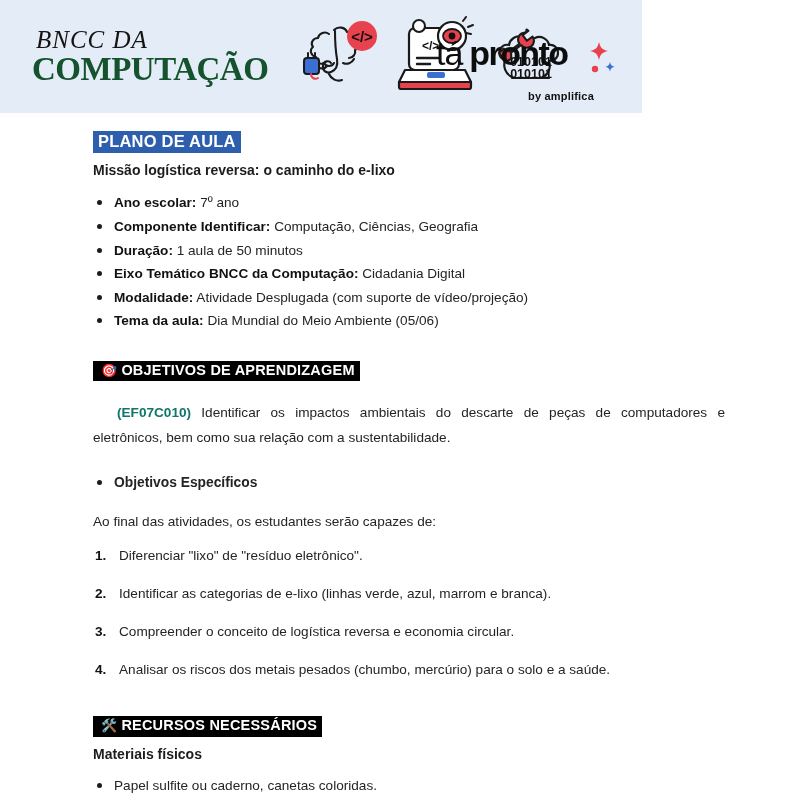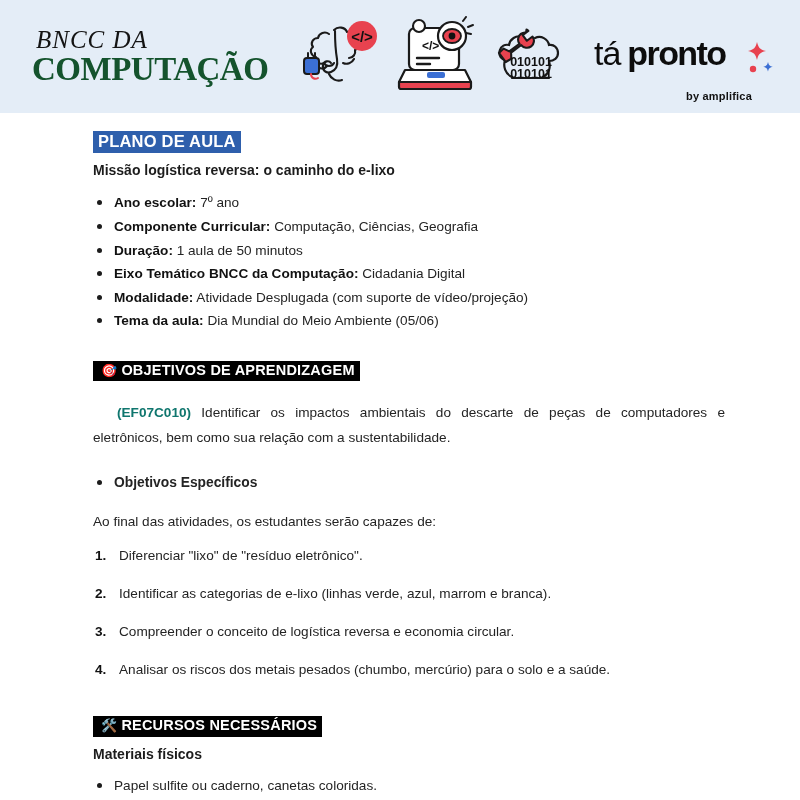--- a/index.html
+++ b/index.html
@@ -6,21 +6,21 @@
   html, body {
     width: 800px; height: 800px;
     background: #ffffff;
     font-family: "Liberation Sans", sans-serif;
     color: #1c1c1c;
     overflow: hidden;
   }
 
   
   .header-band {
-    width: 800px; height: 113px;
+    width: 642px; height: 113px;
     background: #e4edf7;
     display: flex;
     align-items: center;
     position: relative;
   }
   .bncc-logo {
     margin-left: 32px;
     width: 215px;
     display: flex; flex-direction: column;
     line-height: 1;
@@ -233,21 +233,21 @@
 </div>
 
 <div class="doc">
 
   <div>
     <span class="hl hl-blue">PLANO DE AULA</span>
     <div class="subtitle">Missão logística reversa: o caminho do e-lixo</div>
 
     <ul class="bul">
       <li><b>Ano escolar:</b> <span>7º ano</span></li>
-      <li><b>Componente Curricular:</b> <span>Computação, Ciências, Geografia</span></li>
+      <li><b>Componente Identificar:</b> <span>Computação, Ciências, Geografia</span></li>
       <li><b>Duração:</b> <span>1 aula de 50 minutos</span></li>
       <li><b>Eixo Temático BNCC da Computação:</b> <span>Cidadania Digital</span></li>
       <li><b>Modalidade:</b> <span>Atividade Desplugada (com suporte de vídeo/projeção)</span></li>
       <li><b>Tema da aula:</b> <span>Dia Mundial do Meio Ambiente (05/06)</span></li>
     </ul>
   </div>
 
   <div class="sec-gap-lg">
     <span class="hl hl-red"><span class="sec-icon">🎯</span><span>OBJETIVOS DE APRENDIZAGEM</span></span>
 

